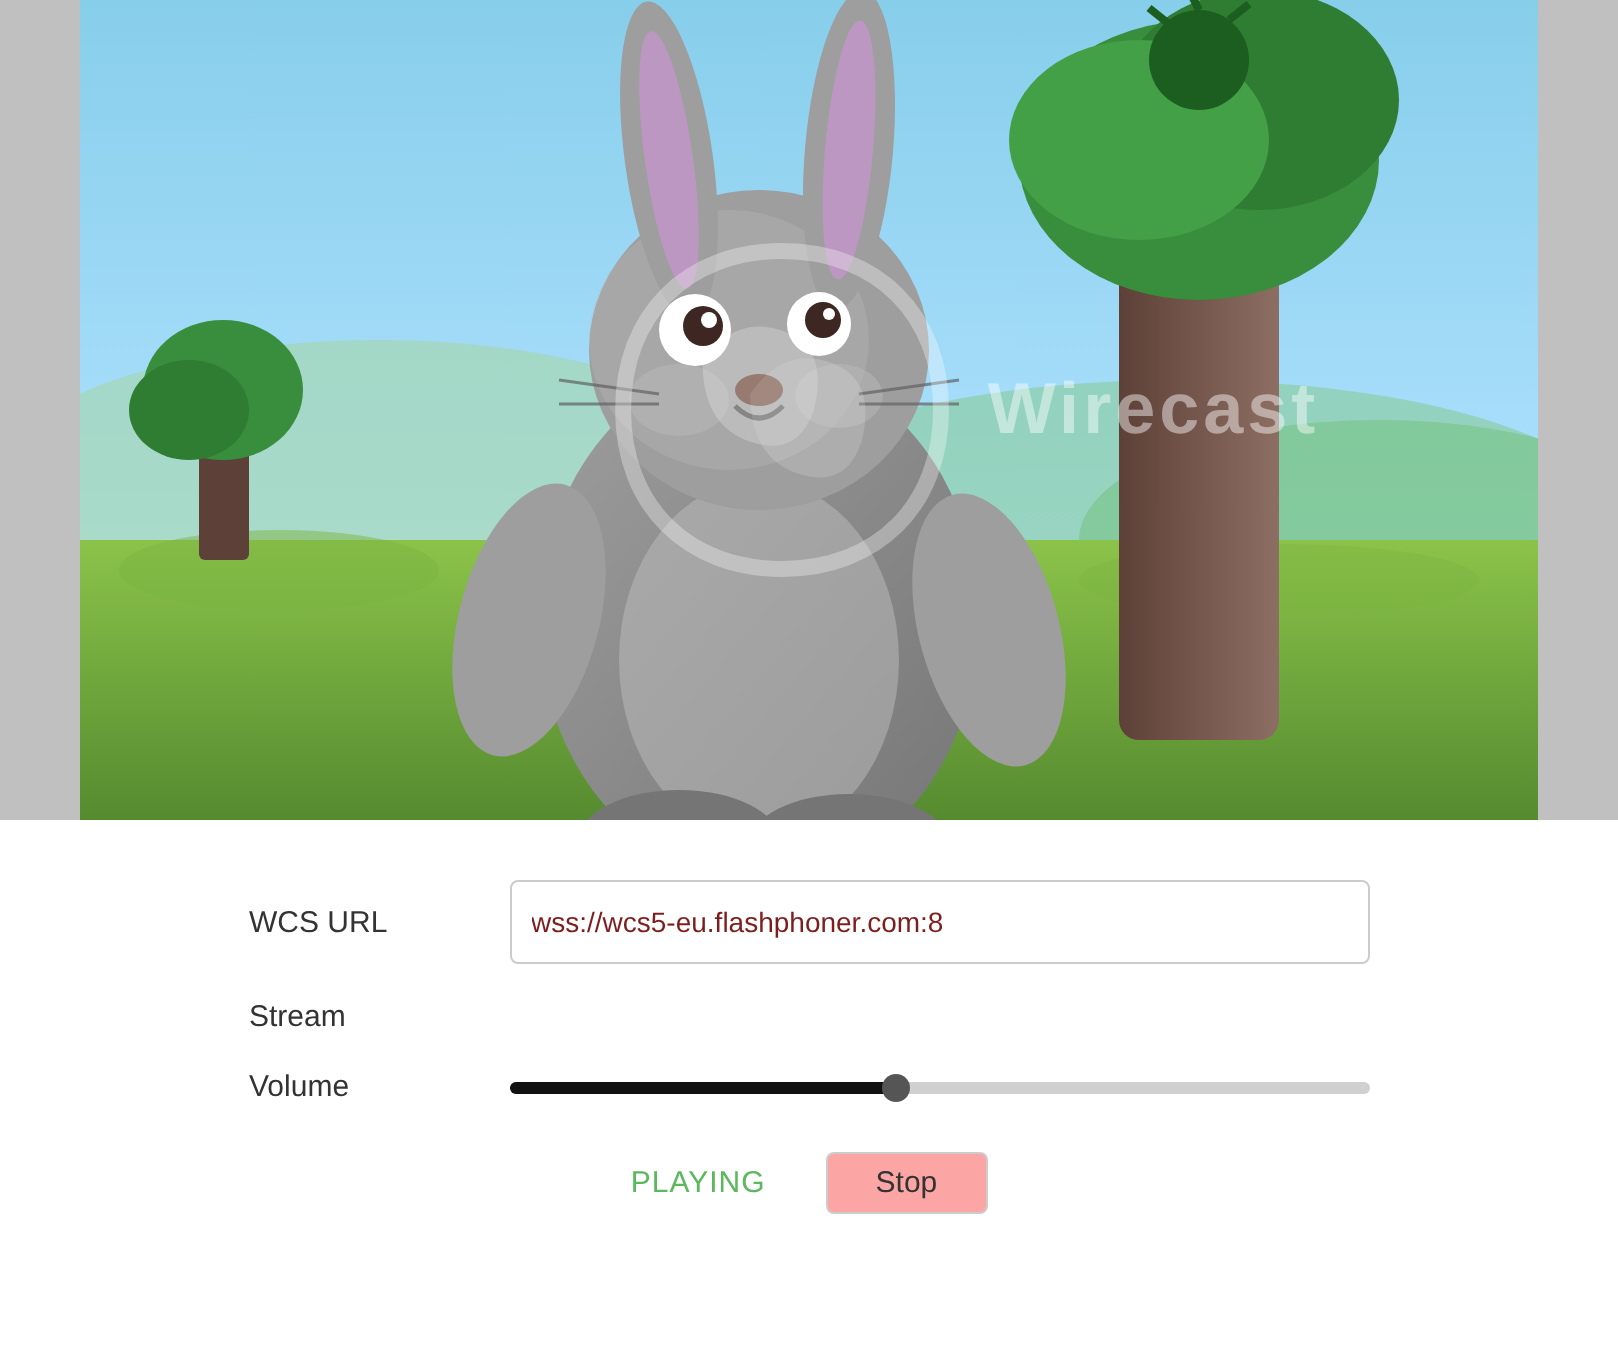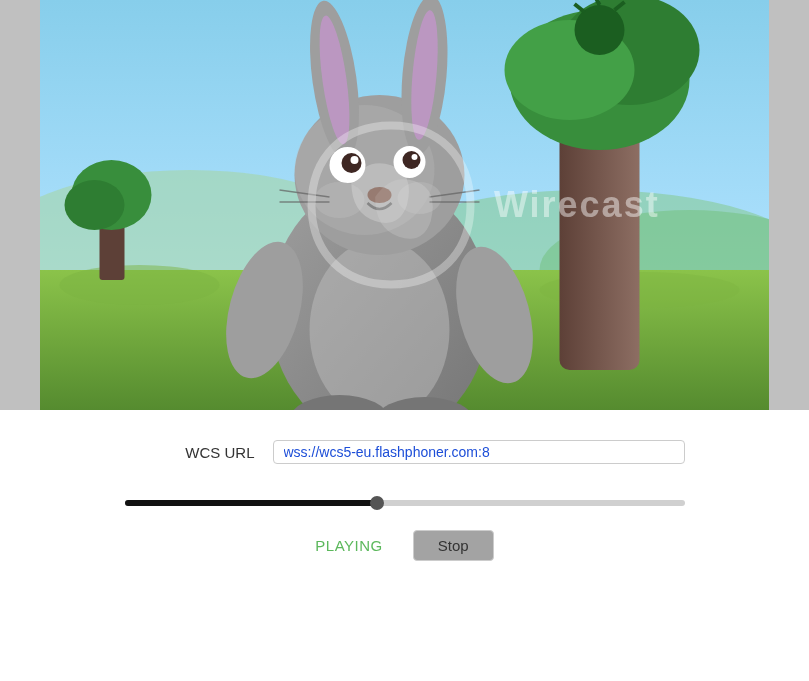--- a/index.html
+++ b/index.html
@@ -73,35 +73,33 @@
 
     .control-row {
       display: flex;
       align-items: center;
       width: 560px;
       margin-bottom: 18px;
     }
 
     .control-label {
       width: 130px;
-      text-align: right;
-      margin-right: 18px;
       font-size: 15px;
       color: #333;
       font-weight: normal;
     }
 
     .control-input {
       flex: 1;
-      height: 24px;
+      height: 42px;
       border: 1px solid #cccccc;
       border-radius: 4px;
       padding: 0 10px;
       font-size: 14px;
-      color: #1d4ed8;
+      color: #7f1d1d;
       outline: none;
       background: #fff;
     }
 
     
     .volume-slider-track {
       flex: 1;
       height: 6px;
       background: #d0d0d0;
       border-radius: 3px;
@@ -157,21 +155,21 @@
       font-size: 15px;
       color: #5cb85c;
       font-weight: normal;
       letter-spacing: 0.5px;
     }
 
     .stop-btn {
       padding: 6px 24px;
       border: 1px solid #cccccc;
       border-radius: 4px;
-      background: #a3a3a3;
+      background: #fca5a5;
       font-size: 15px;
       color: #333;
       cursor: pointer;
     }
 
     
     .fullscreen-icon-svg {
       width: 16px;
       height: 16px;
     }
@@ -290,23 +288,25 @@
 </div>
 
 <div class="controls">
 
   <div class="control-row">
     <label class="control-label">WCS URL</label>
     <input class="control-input" type="text" value="wss://wcs5-eu.flashphoner.com:8" style="">
   </div>
 
   <div class="control-row">
+    <label class="control-label">Stream</label>
   </div>
 
   <div class="control-row">
+    <label class="control-label">Volume</label>
     <div class="volume-slider-track">
       <div class="volume-slider-fill">
         <div class="volume-slider-thumb"></div>
       </div>
     </div>
   </div>
 
 
   <div class="action-row">
     <span class="status-playing">PLAYING</span>

